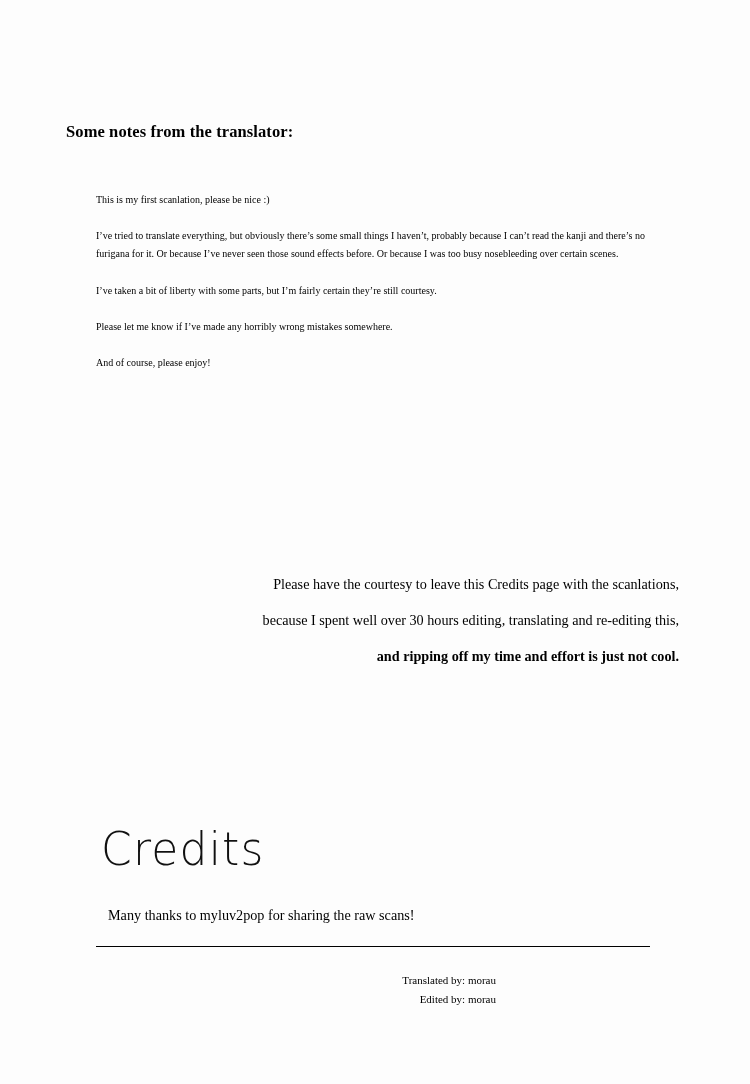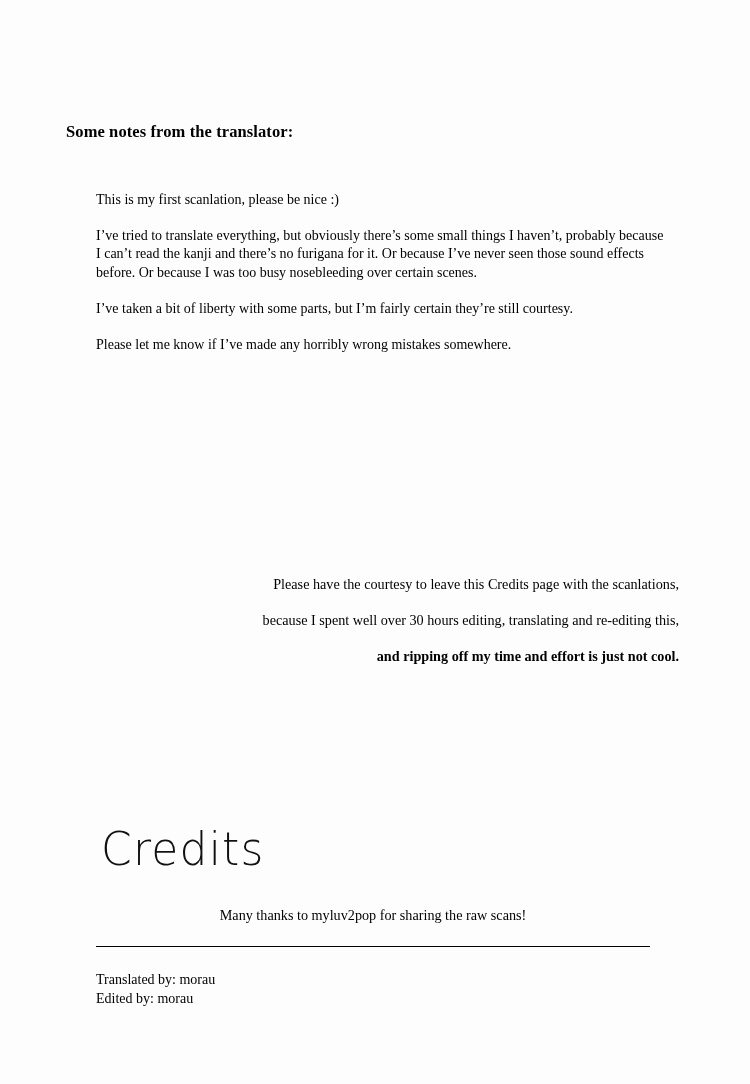--- a/index.html
+++ b/index.html
@@ -35,21 +35,21 @@
   }
 
   
   .notes-body {
     position: absolute;
     left: 96px;
     top: 191px;
     width: 575px;
   }
   .note-para {
-    font-size: 14px;
+    font-size: 10px;
     line-height: 18.2px;
     margin: 0 0 18px 0;
     text-align: left;
   }
   .note-para:last-child {
     margin-bottom: 0;
   }
 
   
   .courtesy {
@@ -80,24 +80,24 @@
     letter-spacing: 1.2px;
     line-height: 52px;
     color: #111111;
     transform: scaleY(1.04);
     transform-origin: left top;
   }
 
   
   .thanks-line {
     position: absolute;
-    left: 96px;
+    left: 108px;
     top: 906px;
     width: 554px;
-    text-align: center;
+    text-align: left;
     font-size: 14.2px;
     line-height: 18px;
   }
 
   
   .divider {
     position: absolute;
     left: 96px;
     top: 946px;
     width: 554px;
@@ -108,38 +108,40 @@
   }
 
   
   .footer-credits {
     position: absolute;
     left: 96px;
     top: 971px;
     width: 400px;
   }
   .footer-line {
-    font-size: 14px;
+    font-size: 11px;
     line-height: 18.6px;
     margin: 0;
     white-space: nowrap;
+    text-align: right;
   }
 </style>
 </head>
 <body>
 
 <div class="page">
 
   <div class="notes-heading">Some notes from the translator:</div>
 
   <div class="notes-body">
     <p class="note-para">This is my first scanlation, please be nice :)</p>
     <p class="note-para">I’ve tried to translate everything, but obviously there’s some small things I haven’t, probably because I can’t read the kanji and there’s no furigana for it. Or because I’ve never seen those sound effects before. Or because I was too busy nosebleeding over certain scenes.</p>
     <p class="note-para">I’ve taken a bit of liberty with some parts, but I’m fairly certain they’re still courtesy.</p>
     <p class="note-para">Please let me know if I’ve made any horribly wrong mistakes somewhere.</p>
+    <p class="note-para">And of course, please enjoy!</p>
   </div>
 
   <div class="courtesy">
     <p class="courtesy-line">Please have the courtesy to leave this Credits page with the scanlations,</p>
     <p class="courtesy-line">because I spent well over 30 hours editing, translating and re-editing this,</p>
     <p class="courtesy-line">and ripping off my time and effort is just not cool.</p>
   </div>
 
   <div class="credits-heading">Credits</div>
 

